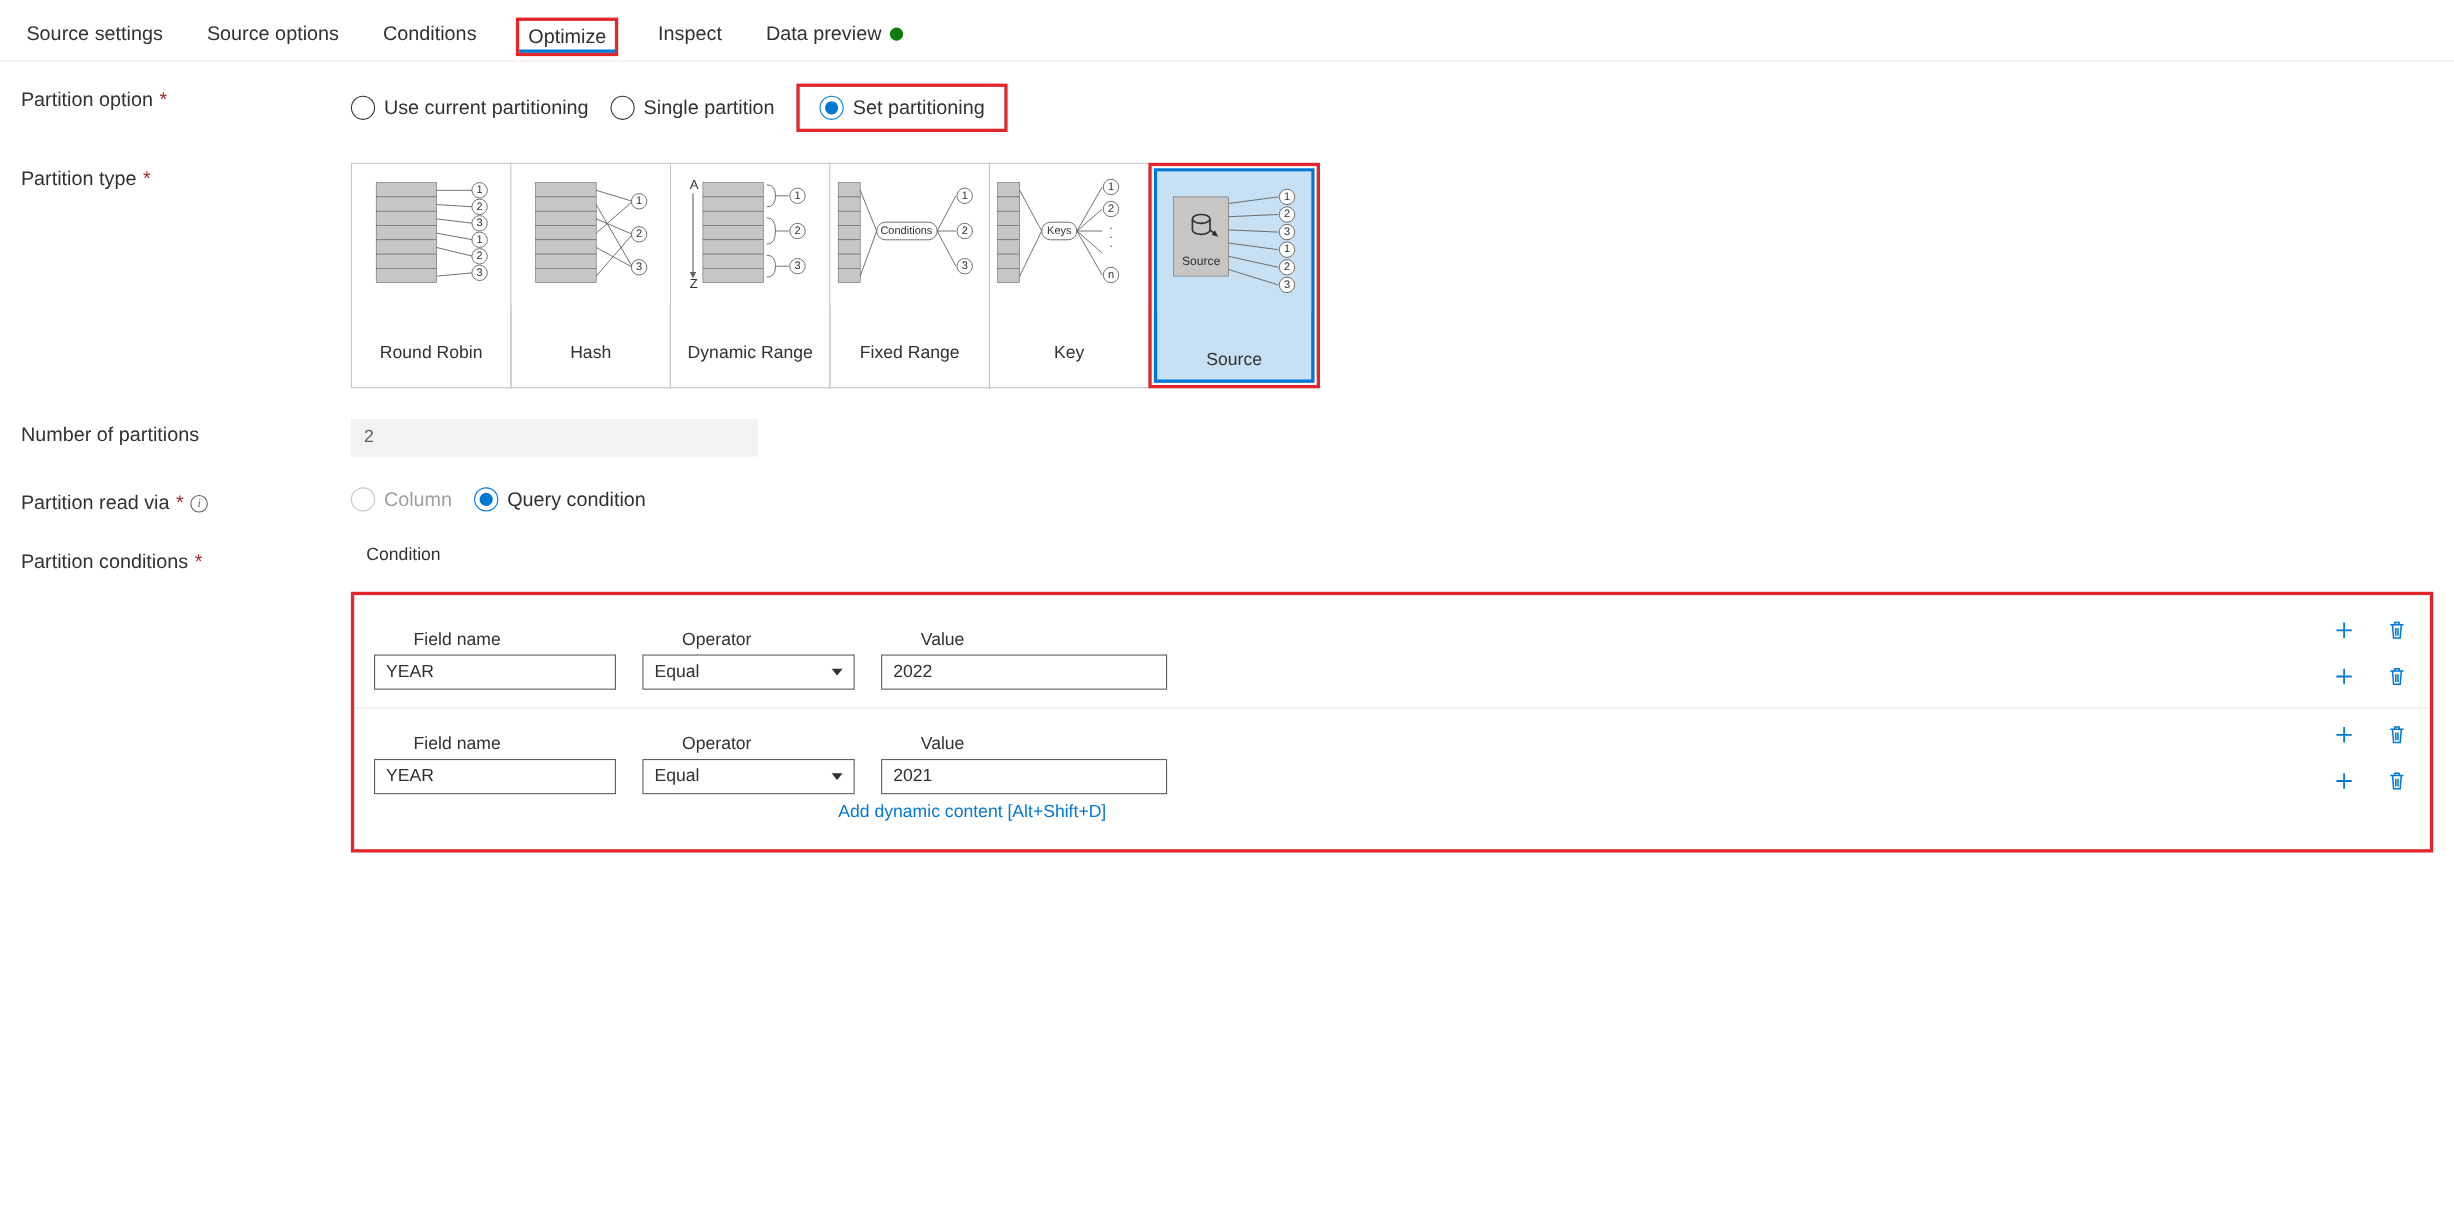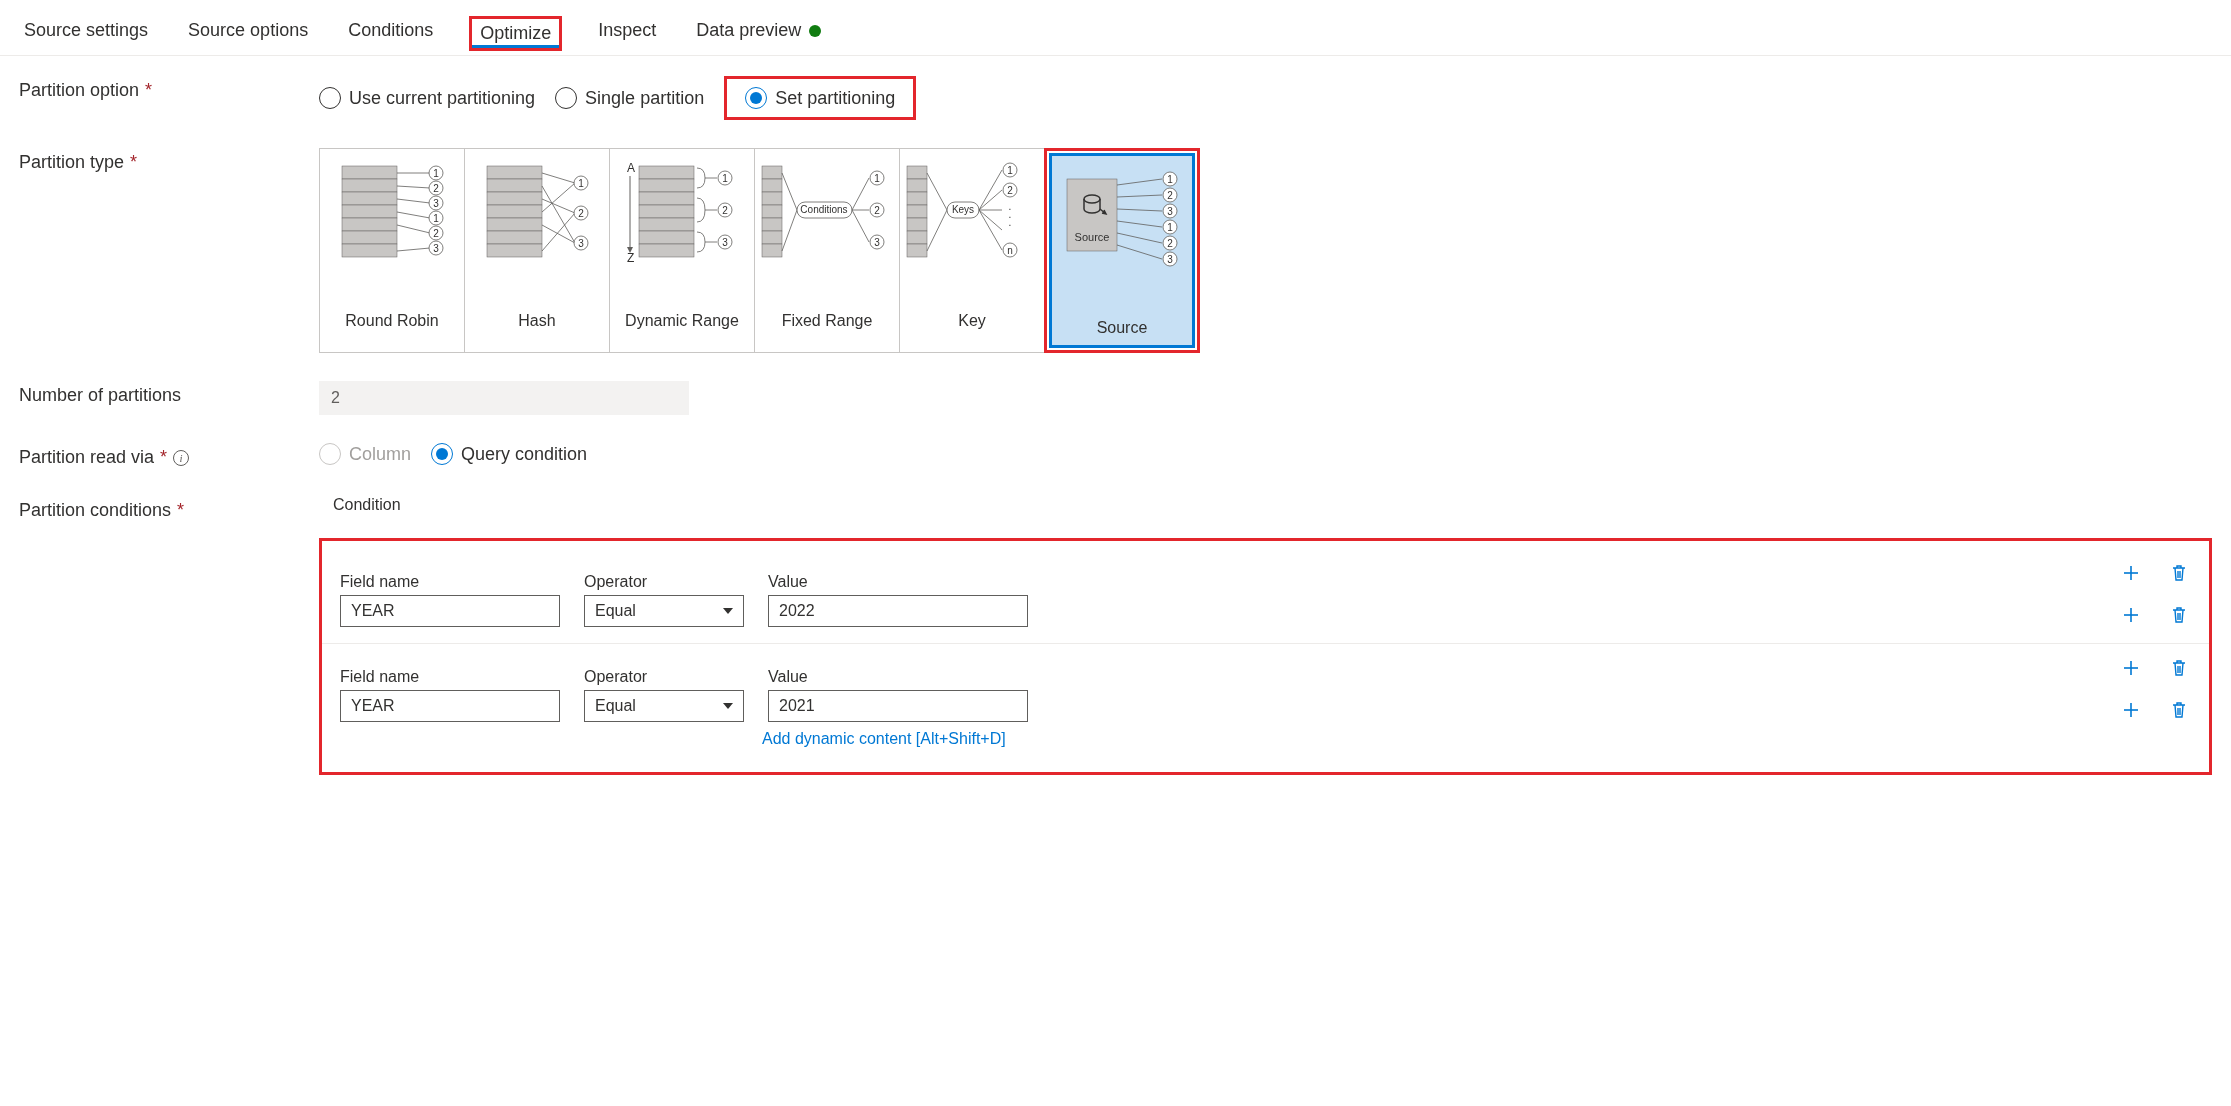--- a/index.html
+++ b/index.html
@@ -152,30 +152,30 @@
     border-bottom: 1px solid #edebe9;
     padding: 12px 18px 16px 18px;
   }
   .cond-group:last-of-type { border-bottom: none; }
   .cond-fields {
     display: flex;
     gap: 24px;
     align-items: flex-end;
   }
   .cond-col { display: flex; flex-direction: column; gap: 4px; }
-  .cond-col label { font-size: 16px; color: #323130; }
+  .cond-col label { font-size: 16px; color: #323130; margin-left: 36px; }
   .cond-input {
     border: 1px solid #605e5c;
     padding: 6px 10px;
     font-size: 16px;
     color: #323130;
     background: #fff;
   }
   .cond-input.fn { width: 220px; }
-  .cond-input.op { width: 160px; display: flex; justify-content: space-between; align-items: center; gap: 41px; }
+  .cond-input.op { width: 193px; display: flex; justify-content: space-between; align-items: center; gap: 41px; }
   .cond-input.val { width: 260px; }
   .cond-actions, .group-actions {
     display: flex;
     gap: 24px;
     align-items: center;
   }
   .icon-btn {
     width: 24px; height: 24px;
     display: inline-flex; align-items: center; justify-content: center;
     cursor: pointer;

